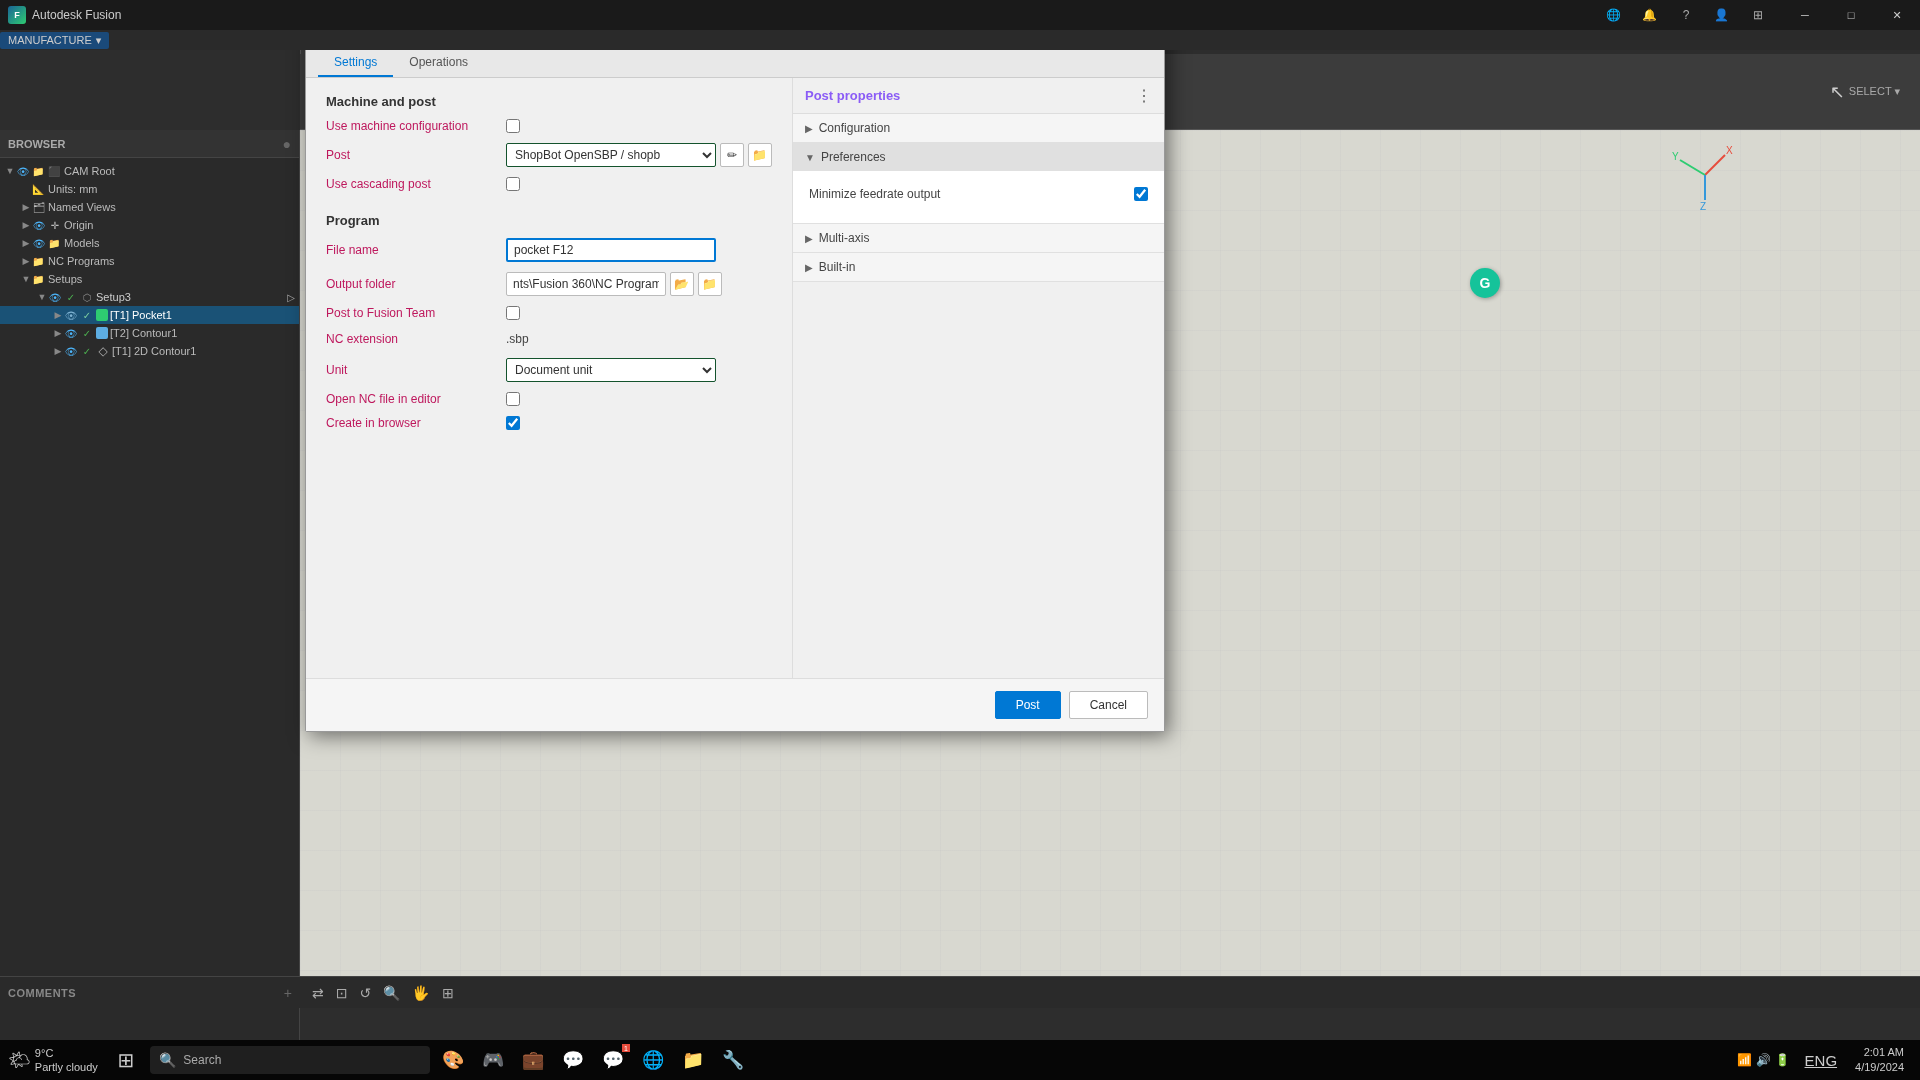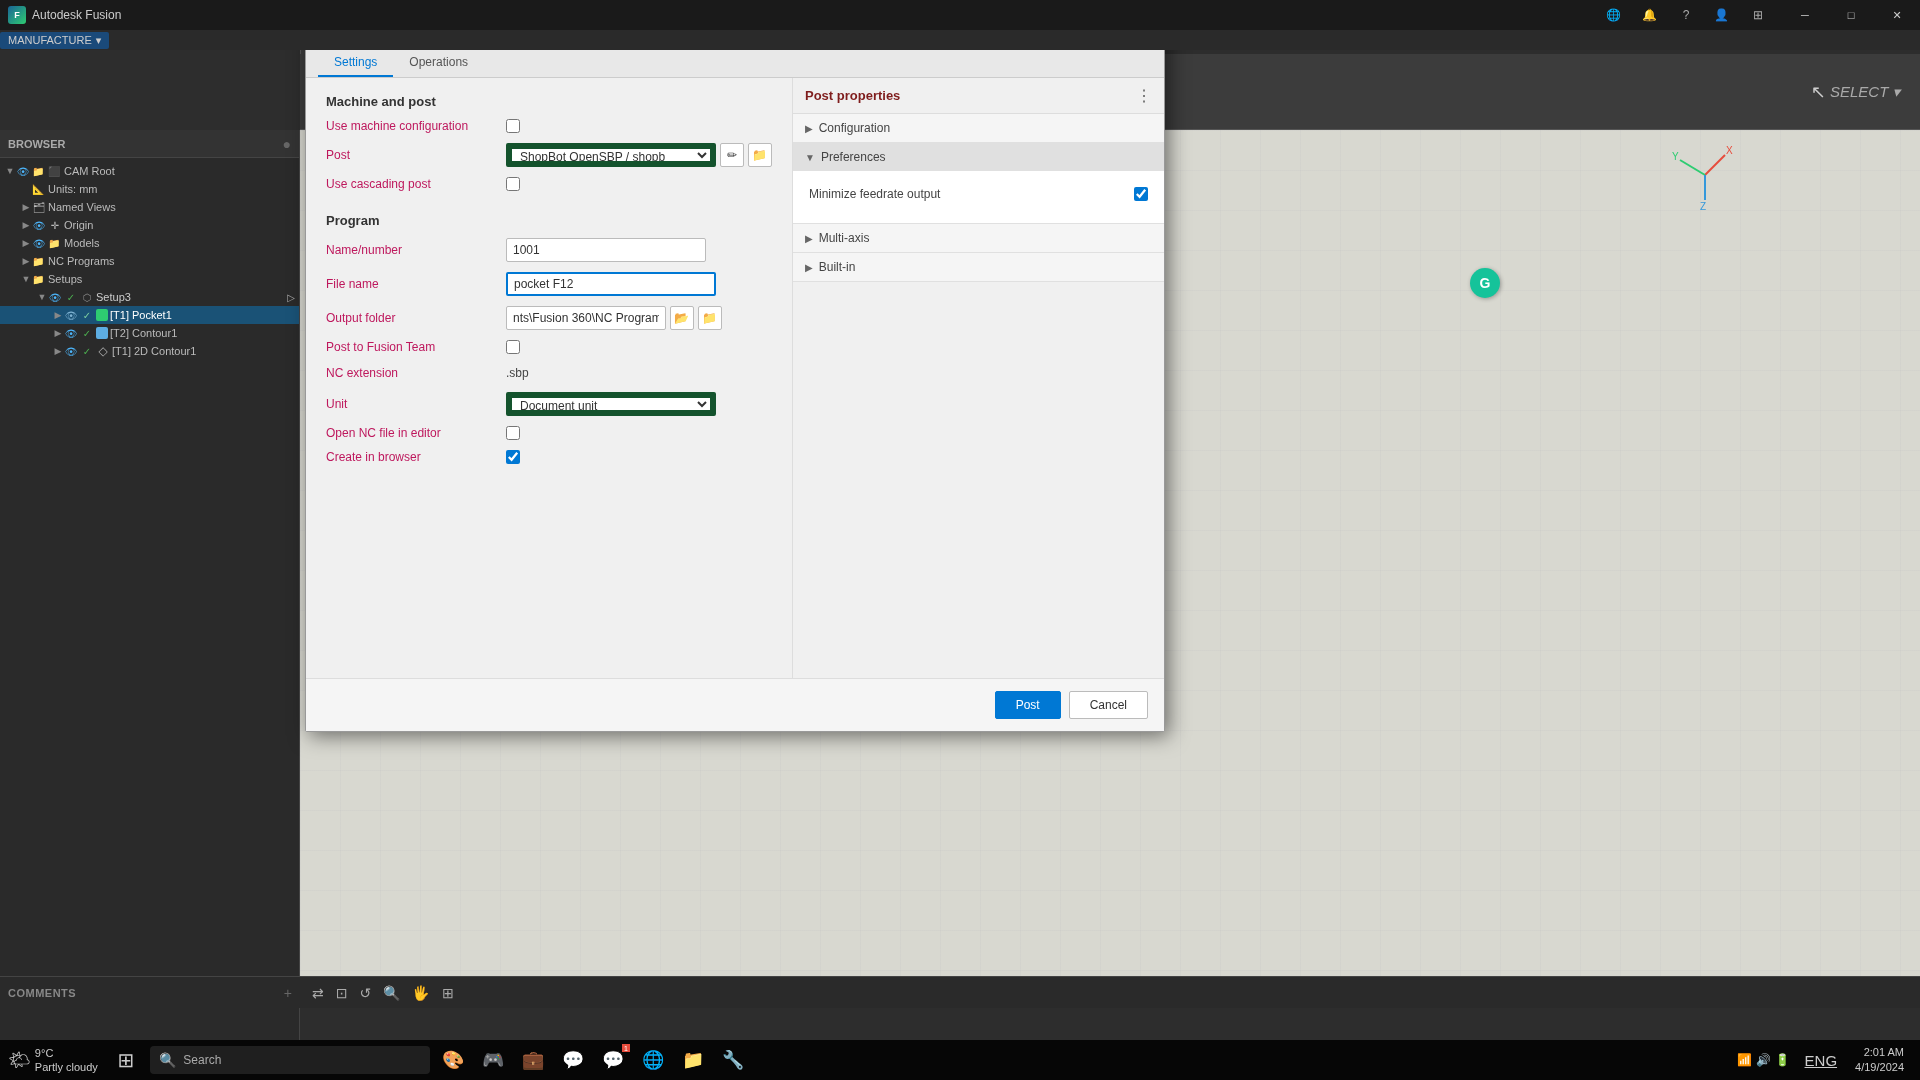--- a/index.html
+++ b/index.html
@@ -52,26 +52,26 @@
     #dialog-body { display: flex; min-height: 600px; }
     #dialog-left { flex: 1; padding: 16px 20px; border-right: 1px solid #ddd; }
     .section-title { font-size: 13px; font-weight: 600; color: #333; margin-bottom: 12px; }
     .form-row { display: flex; align-items: center; margin-bottom: 10px; }
     .form-label { width: 180px; font-size: 12px; color: #be185d; flex-shrink: 0; }
     .form-control { flex: 1; display: flex; align-items: center; gap: 4px; }
     .form-input { height: 24px; border: 1px solid #bbb; border-radius: 2px; padding: 0 6px; font-size: 12px; background: white; color: #333; outline: none; }
     .form-input.active { border: 2px solid #0078d4; }
     .form-input-wide { width: 200px; }
     .form-checkbox { width: 14px; height: 14px; cursor: pointer; }
-    .form-select { height: 24px; border: 6px solid #14532d; border-radius: 2px; padding: 0 4px; font-size: 12px; background: white; color: #333; width: 210px; }
+    .form-select { height: 24px; border: 1px solid #14532d; border-radius: 2px; padding: 0 4px; font-size: 12px; background: white; color: #333; width: 210px; }
     .form-icon-btn { width: 24px; height: 24px; display: flex; align-items: center; justify-content: center; border: 1px solid #bbb; background: white; cursor: pointer; border-radius: 2px; font-size: 12px; }
     
     #post-props { width: 400px; }
     #post-props-header { padding: 8px 12px; display: flex; align-items: center; justify-content: space-between; border-bottom: 1px solid #ddd; }
-    .post-props-title { font-size: 13px; font-weight: 600; color: #7f1d1d; }
+    .post-props-title { font-size: 13px; font-weight: 600; color: #8b5cf6; }
     .pp-section { border-bottom: 1px solid #e0e0e0; }
     .pp-section-header { display: flex; align-items: center; padding: 7px 12px; cursor: pointer; background: #f5f5f5; gap: 6px; }
     .pp-section-arrow { font-size: 10px; color: #666; }
     .pp-section-title { font-size: 12px; font-weight: 500; color: #444; }
     .pp-section-content { padding: 16px 16px; background: white; }
     .pp-row { display: flex; align-items: center; margin-bottom: 6px; }
     .pp-label { flex: 1; font-size: 12px; color: #444; }
     #dialog-footer { padding: 12px 16px; display: flex; justify-content: flex-end; gap: 8px; border-top: 1px solid #ddd; background: #f5f5f5; }
     .d-btn { height: 28px; padding: 0 20px; border: 1px solid #bbb; border-radius: 2px; cursor: pointer; font-size: 12px; background: white; color: #333; }
     .d-btn.primary { background: #0078d4; color: white; border-color: #0078d4; }
@@ -191,21 +191,21 @@
       </div>
       <div class="r-btn">
         <div class="r-icon" style="font-size:18px;">🔍</div>
       </div>
     </div>
     <div class="ribbon-group-label">INSPECT ▾</div>
   </div>
   <div style="margin-left:auto;">
     <div class="r-btn" style="flex-direction:row; height:100%; padding:8px 16px; gap:4px; align-items:center;">
       <div style="font-size:18px;">↖</div>
-      <div class="r-label" style="font-size:15px;font-style:italic;">SELECT ▾</div>
+      <div class="r-label" style="font-size:11px;">SELECT ▾</div>
     </div>
   </div>
 </div>
 
 <div id="browser" style="top:130px;">
   <div id="browser-header">
     <span>BROWSER</span>
     <div style="font-size:14px; color:#666; cursor:pointer;">●</div>
   </div>
   <div id="browser-content">
@@ -367,26 +367,20 @@
       <div class="form-row">
         <div class="form-label">Use cascading post</div>
         <div class="form-control">
           <input type="checkbox" class="form-checkbox" style="">
         </div>
       </div>
 
       <div style="height:12px;"></div>
       <div class="section-title" style="margin-bottom:10px;">Program</div>
 
-      <div class="form-row">
-        <div class="form-label">Name/number</div>
-        <div class="form-control">
-          <input type="text" class="form-input form-input-wide" value="1001" style="">
-        </div>
-      </div>
 
       <div class="form-row">
         <div class="form-label">File name</div>
         <div class="form-control">
           <input type="text" class="form-input form-input-wide active" value="pocket F12" style="border: 2px solid rgb(0, 120, 212); width: 210px;">
         </div>
       </div>
 
 
       <div class="form-row">

